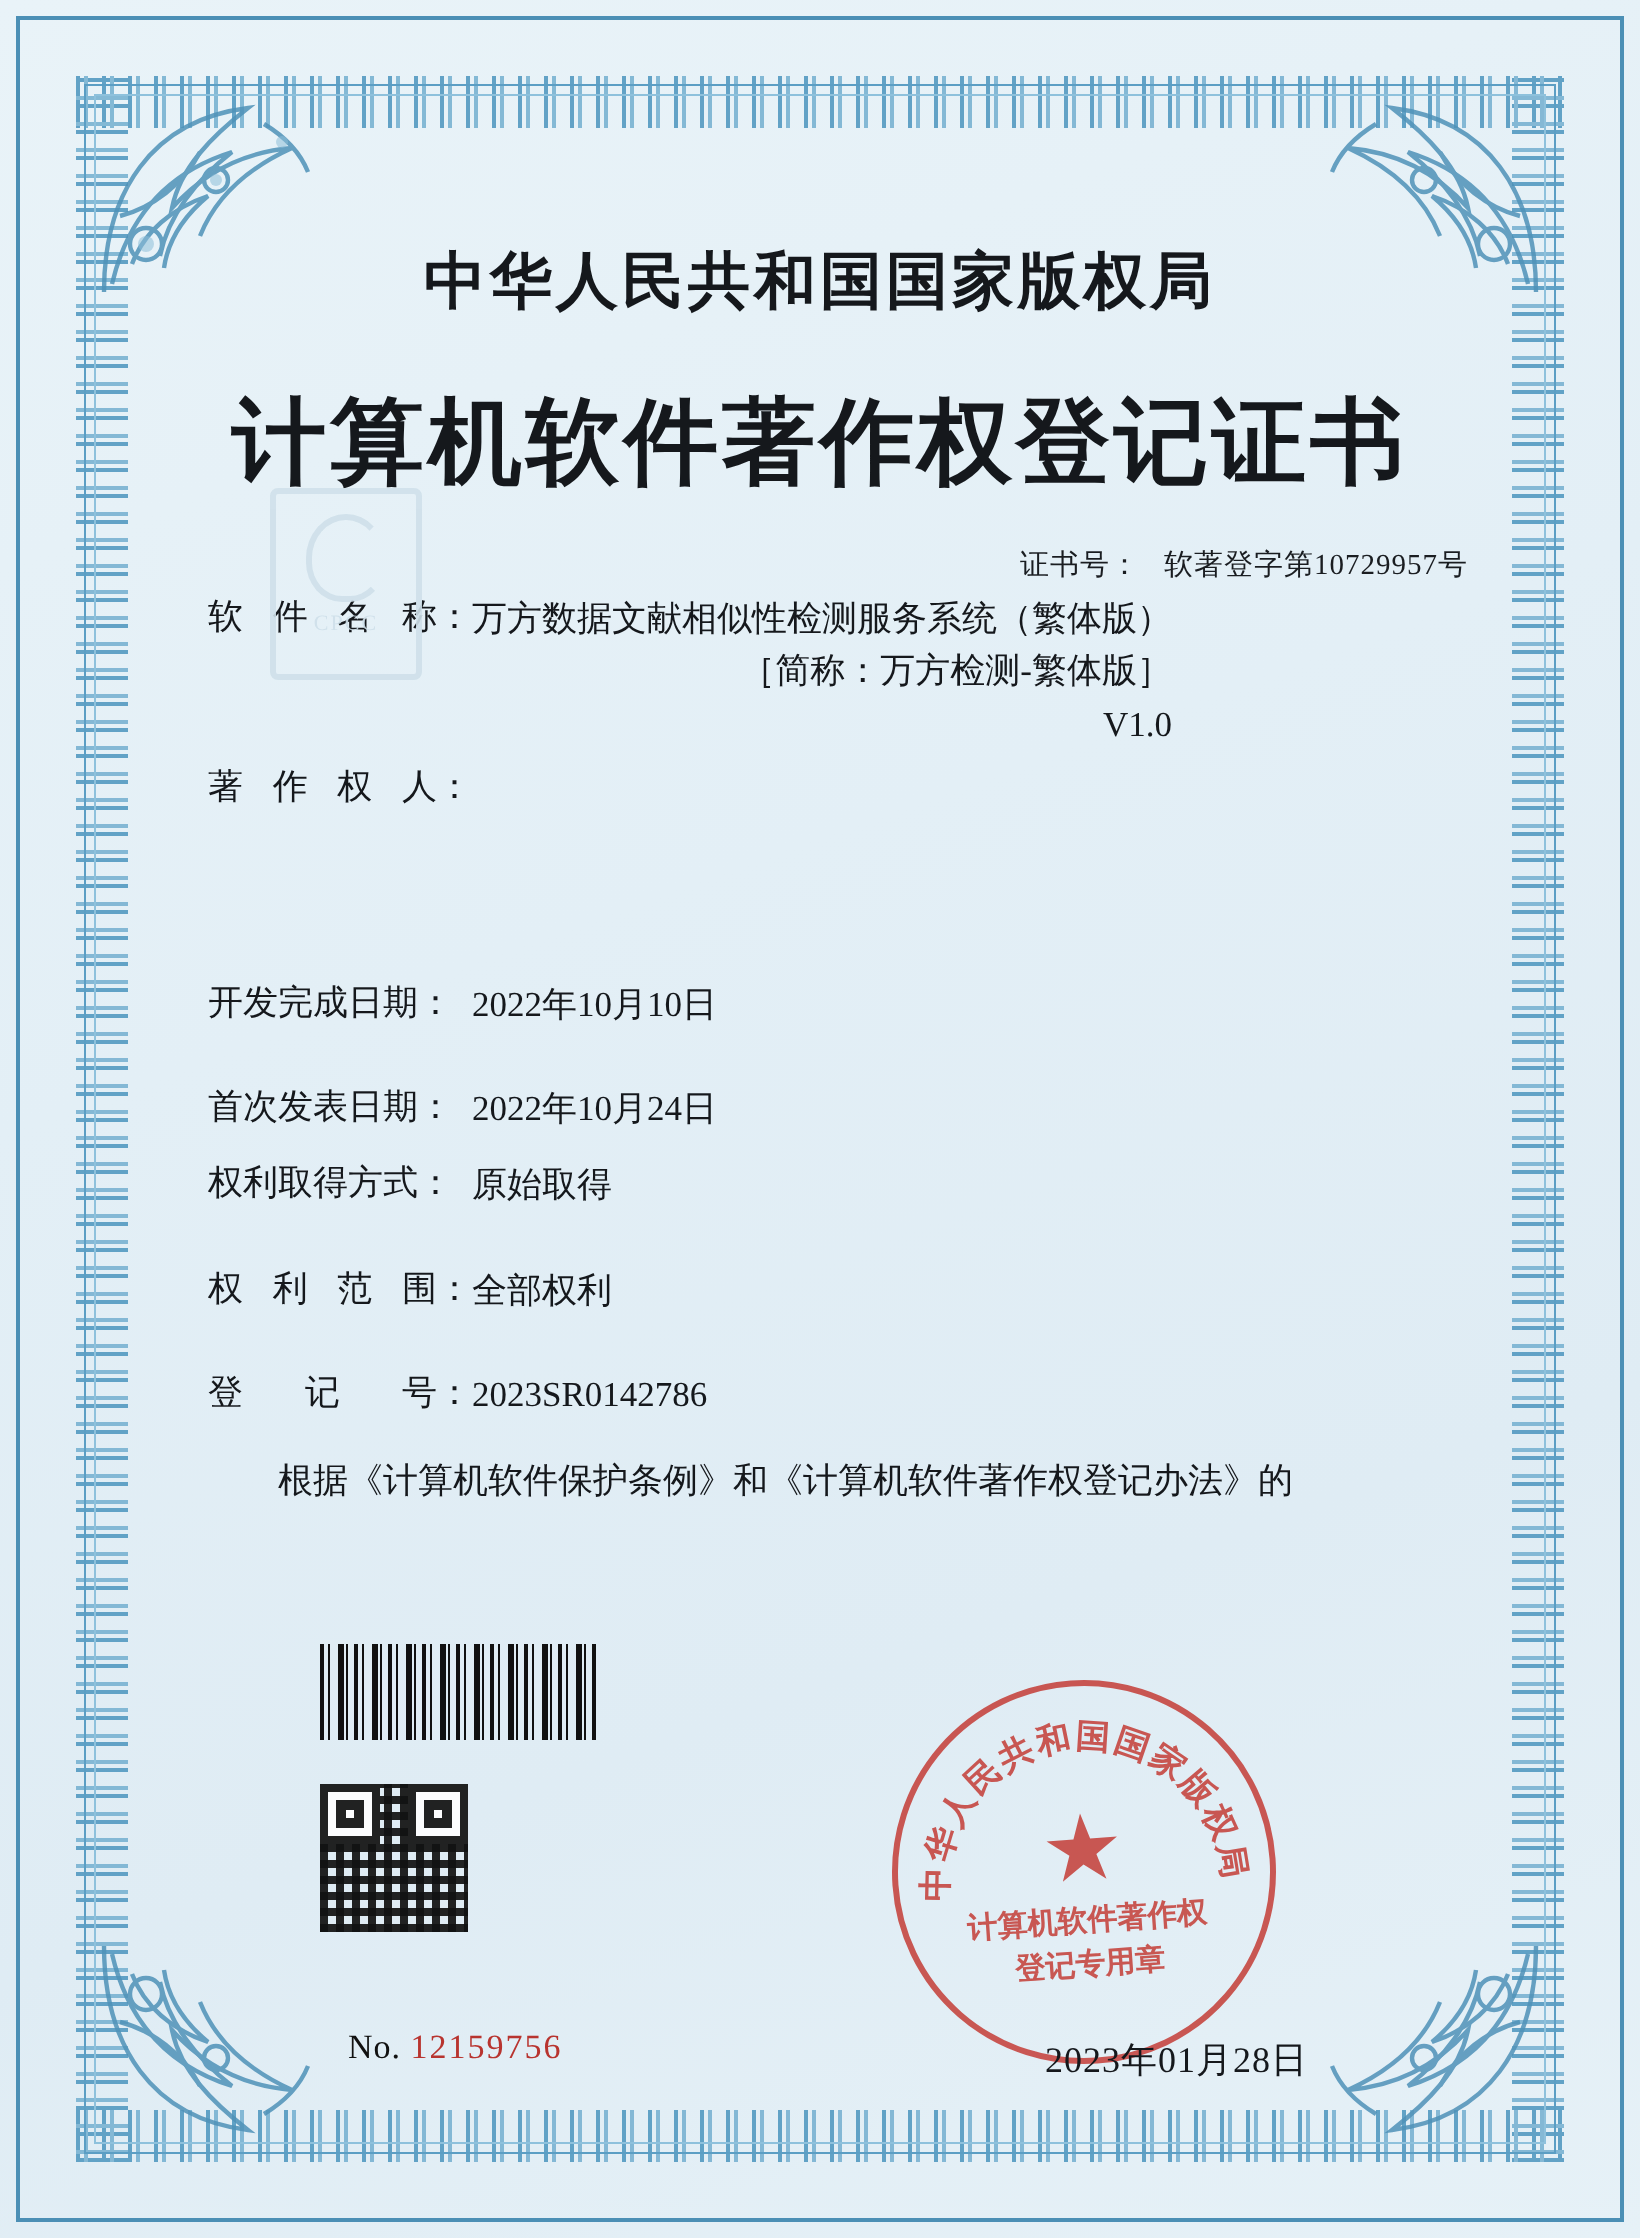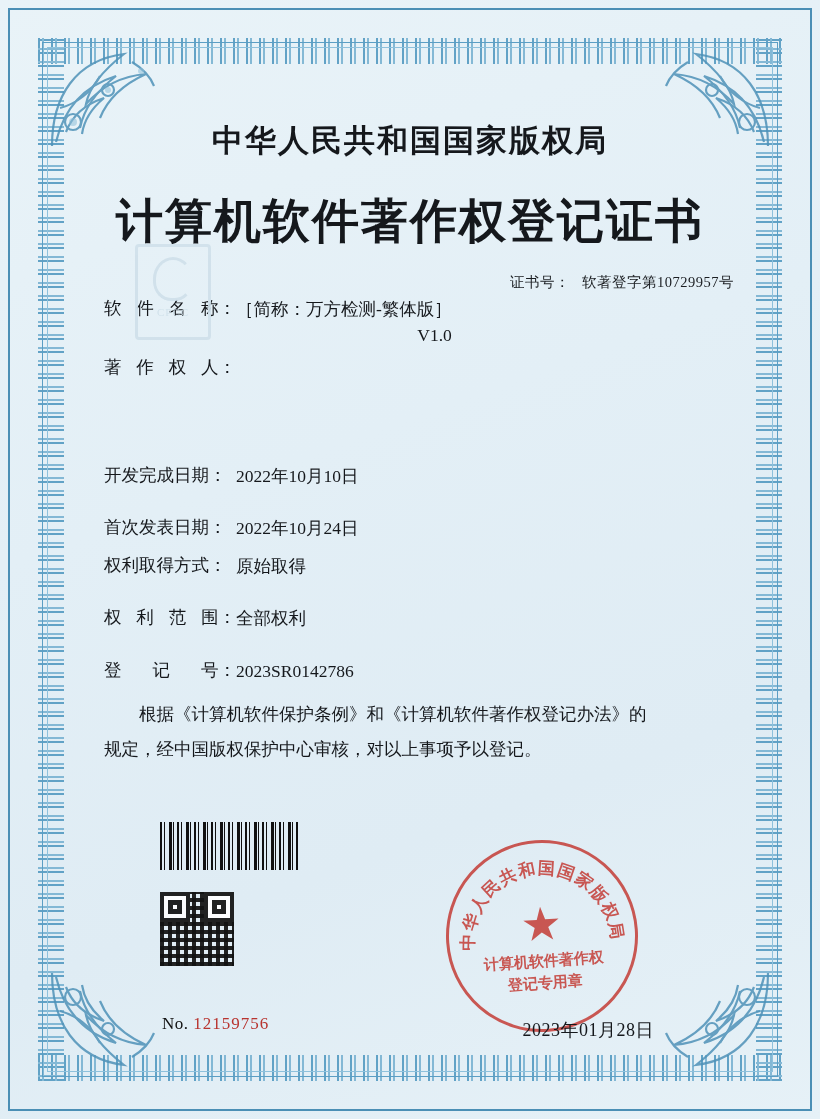--- a/index.html
+++ b/index.html
@@ -222,21 +222,21 @@
     width:22px; height:22px;
     border:4px solid #111;
     background:#fff;
     box-shadow: inset 0 0 0 4px #fff, inset 0 0 0 9px #111;
   }
   .qr::before { left:0; top:0; }
   .qr::after  { right:0; top:0; }
 
   .serial {
     position: absolute;
-    left: 92px;
+    left: 104px;
     top: 952px;
     font-size: 17px;
     color: #111;
     letter-spacing: .5px;
   }
   .serial .num { color: #b8342f; letter-spacing: 1px; }
 
   .issue-date {
     position: absolute;
     right: 96px;
@@ -376,20 +376,21 @@
     <div class="fields">
 
       <div class="field-row">
         <div class="field-label spread">
           <span>软</span>
           <span>件</span>
           <span>名</span>
           <span>称：</span>
         </div>
         <div class="field-value">
+          <span>万方数据文献相似性检测服务系统（繁体版）</span>
           <span class="sub">［简称：万方检测-繁体版］</span>
           <span class="sub">V1.0</span>
         </div>
       </div>
 
       <div class="field-row wide">
         <div class="field-label spread">
           <span>著</span>
           <span>作</span>
           <span>权</span>
@@ -430,21 +431,20 @@
           <span>记</span>
           <span>号：</span>
         </div>
         <div class="field-value">2023SR0142786</div>
       </div>
 
     </div>
 
     <div class="statement">
       <p class="indent">根据《计算机软件保护条例》和《计算机软件著作权登记办法》的</p>
-      <p>规定，经中国版权保护中心审核，对以上事项予以登记。</p>
     </div>
 
     <div class="codes">
       <div class="barcode"></div>
       <div class="qr"></div>
     </div>
 
     <div class="seal">
       <svg class="arc" viewBox="0 0 186 186">
         <defs>

